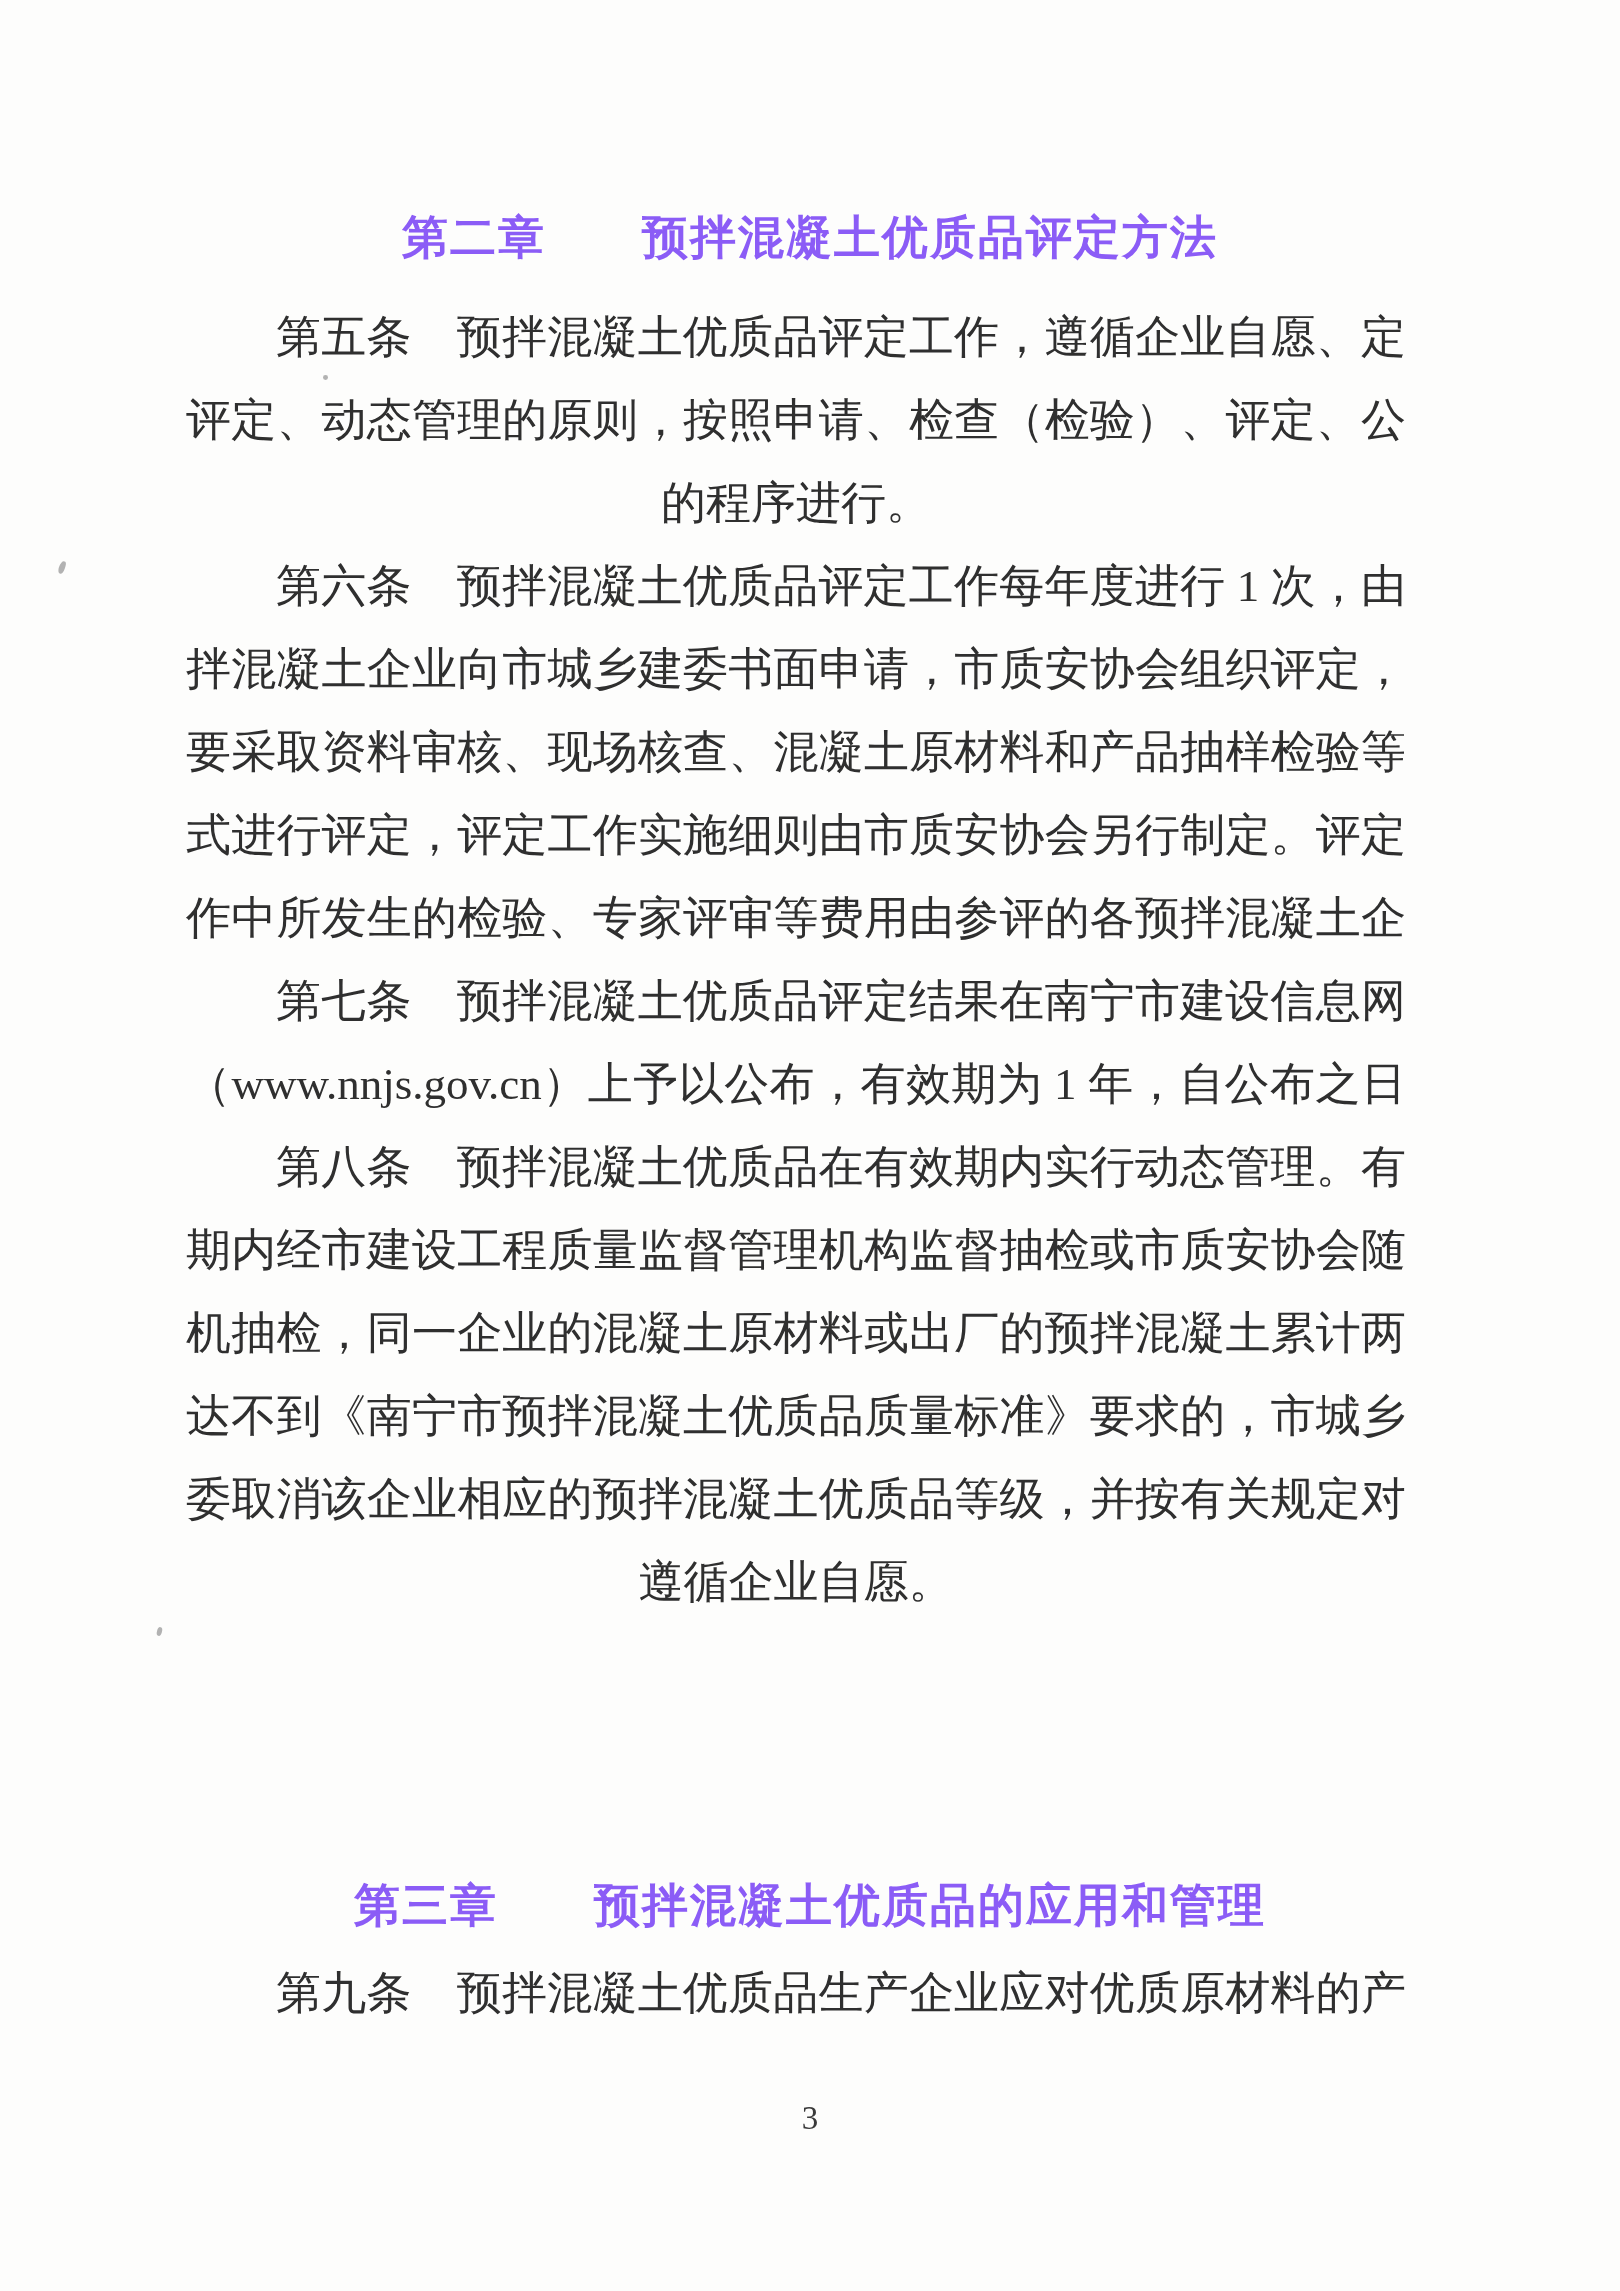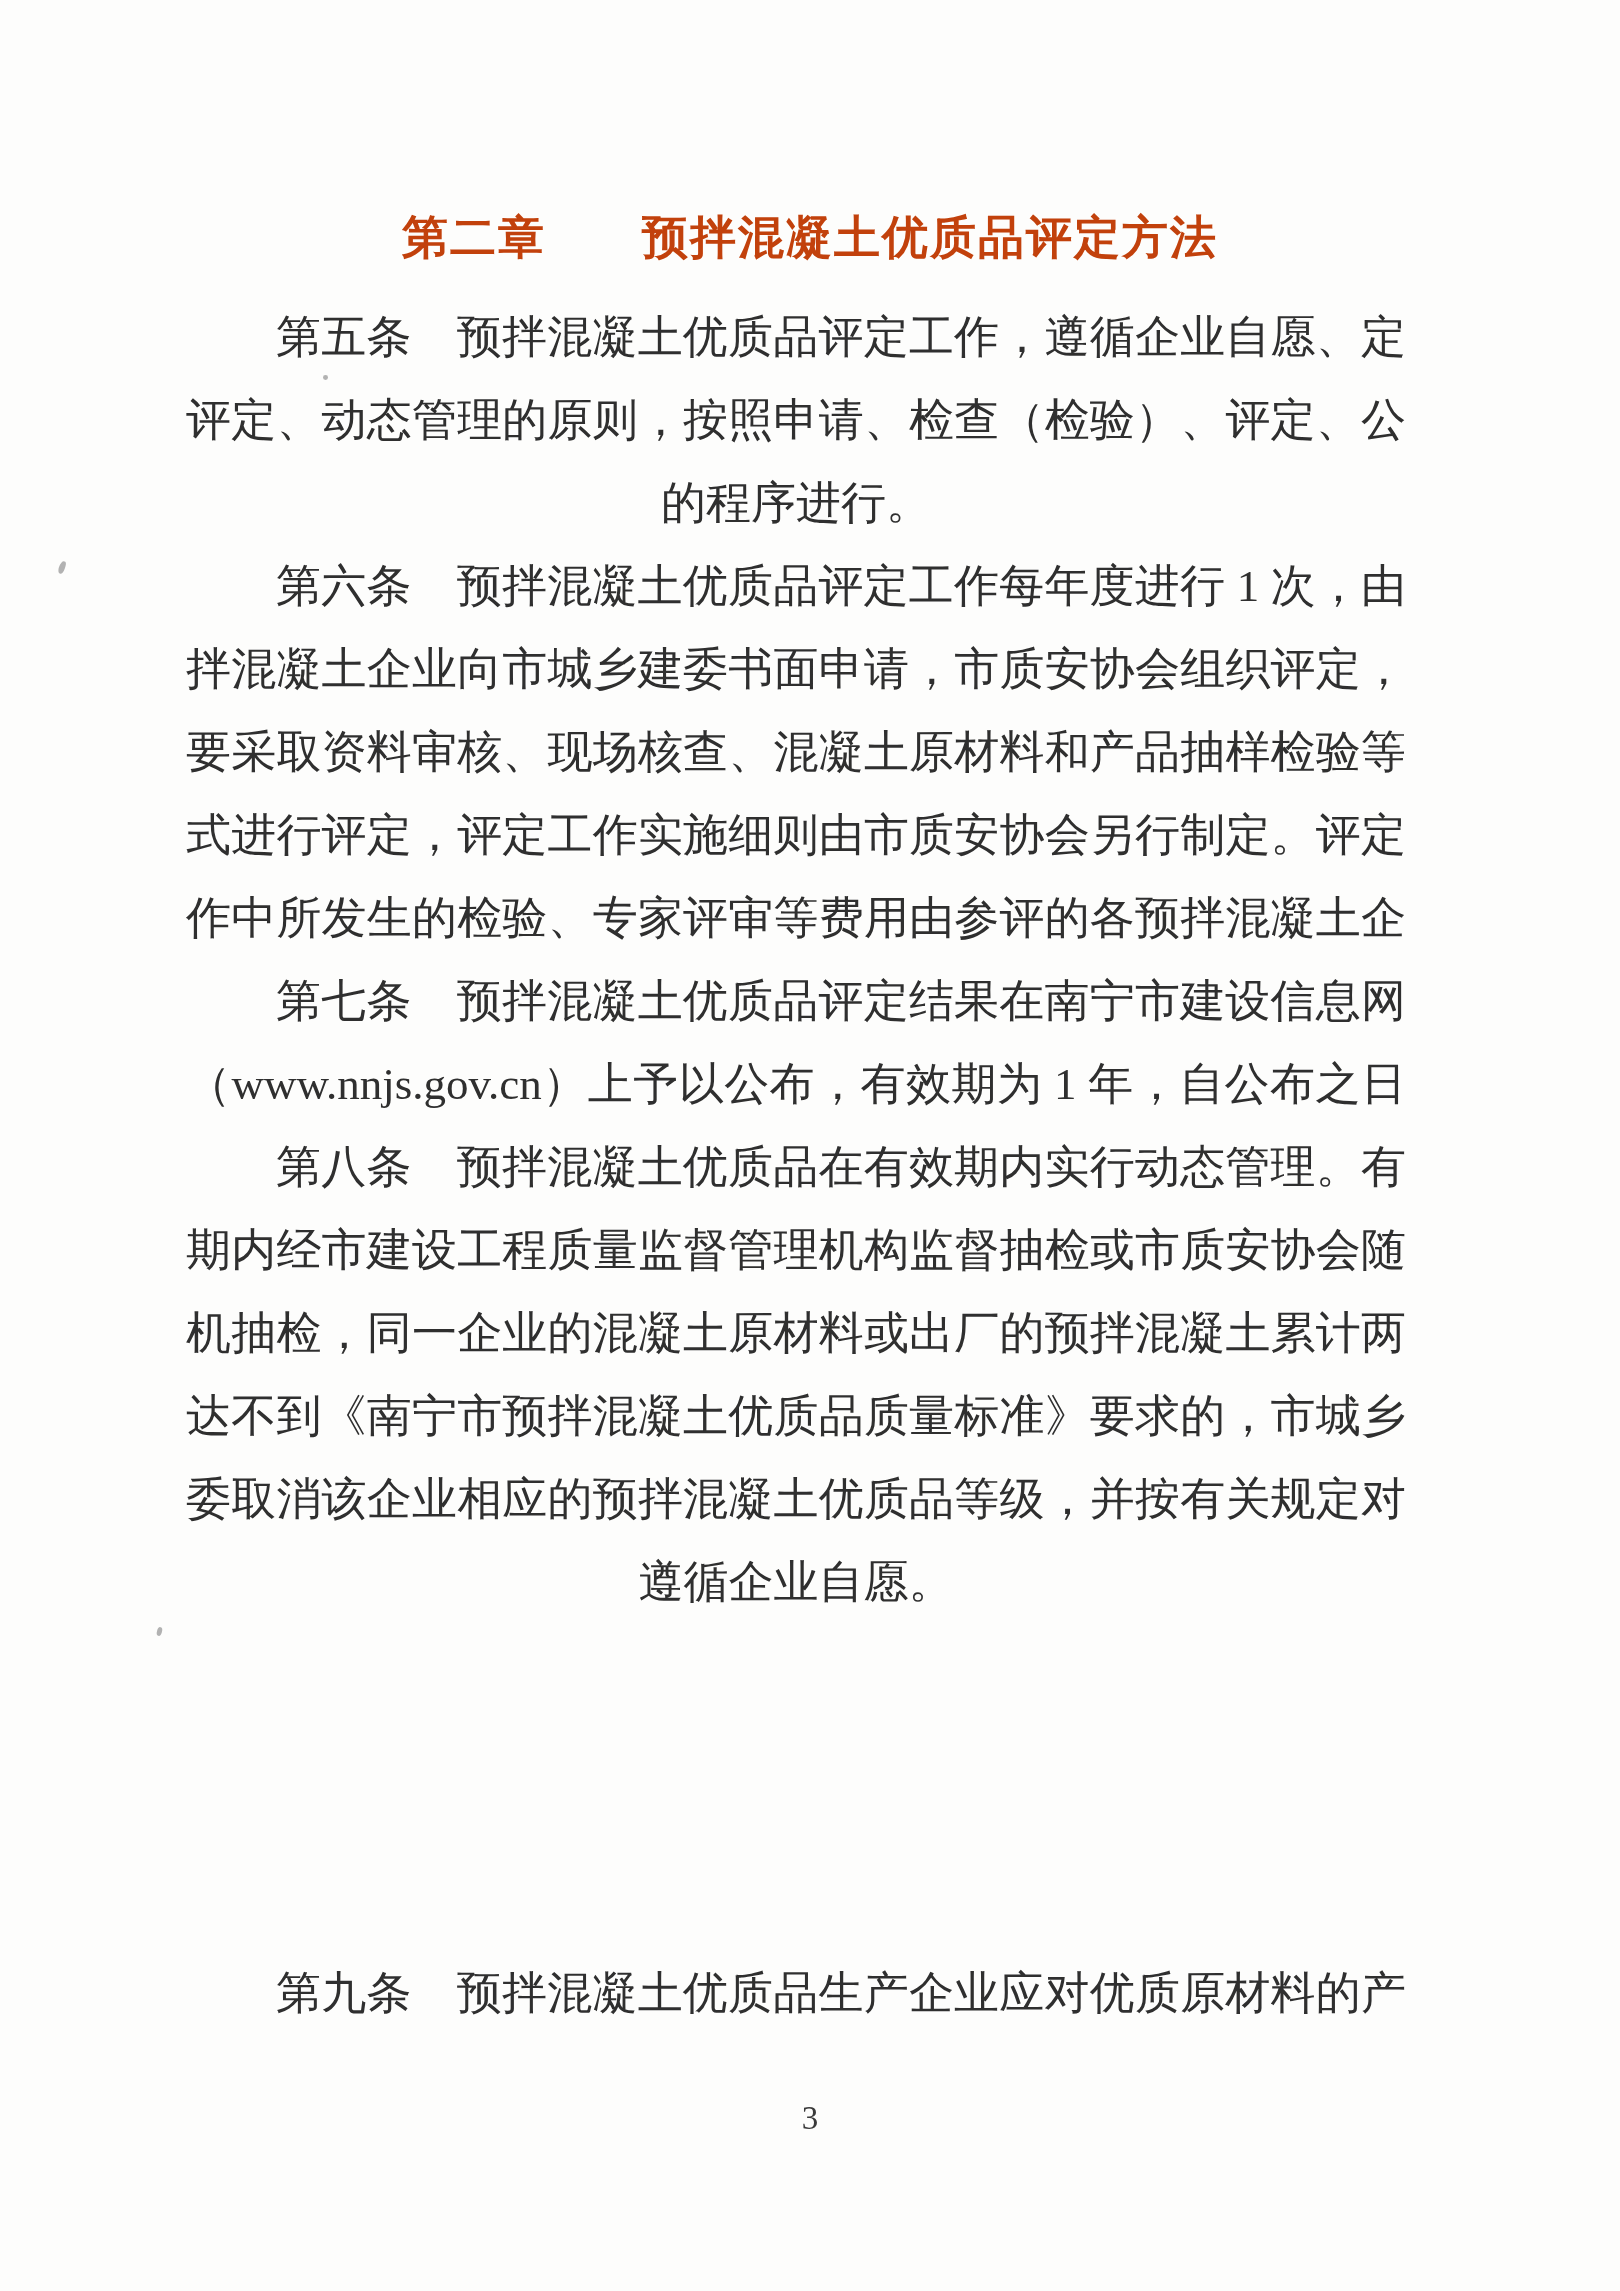--- a/index.html
+++ b/index.html
@@ -20,21 +20,21 @@
     position: absolute;
     left: 0;
     width: 100%;
     text-align: center;
     font-family: "Liberation Sans", "DejaVu Sans", sans-serif;
     font-weight: bold;
     font-size: 46px;
     letter-spacing: 2px;
     line-height: 83px;
     height: 83px;
-    color: #c2410c;
+    color: #8b5cf6;
   }
   .heading-ch2 { top: 196px; }
   .heading-ch3 { top: 1864px; }
   .body-block {
     position: absolute;
     left: 186px;
     width: 1220px;
     font-size: 45px;
   }
   .block-a { top: 296px; }
@@ -116,20 +116,21 @@
     <div class="line indent">第七条　预拌混凝土优质品评定结果在南宁市建设信息网</div>
     <div class="line just">（www.nnjs.gov.cn）上予以公布，有效期为 1 年，自公布之日起</div>
     <div class="line indent">第八条　预拌混凝土优质品在有效期内实行动态管理。有效</div>
     <div class="line just">期内经市建设工程质量监督管理机构监督抽检或市质安协会随</div>
     <div class="line just">机抽检，同一企业的混凝土原材料或出厂的预拌混凝土累计两次</div>
     <div class="line just">达不到《南宁市预拌混凝土优质品质量标准》要求的，市城乡建</div>
     <div class="line just">委取消该企业相应的预拌混凝土优质品等级，并按有关规定对企</div>
     <div class="line short">遵循企业自愿。</div>
   </div>
 
+  <div class="chapter-heading heading-ch3">第三章　　预拌混凝土优质品的应用和管理</div>
 
   <div class="body-block block-b">
     <div class="line indent">第九条　预拌混凝土优质品生产企业应对优质原材料的产前</div>
   </div>
 
   <div class="page-number">3</div>
 
   <div class="speck speck-comma"></div>
   <div class="speck speck-dot-1"></div>
   <div class="speck speck-dot-2"></div>

